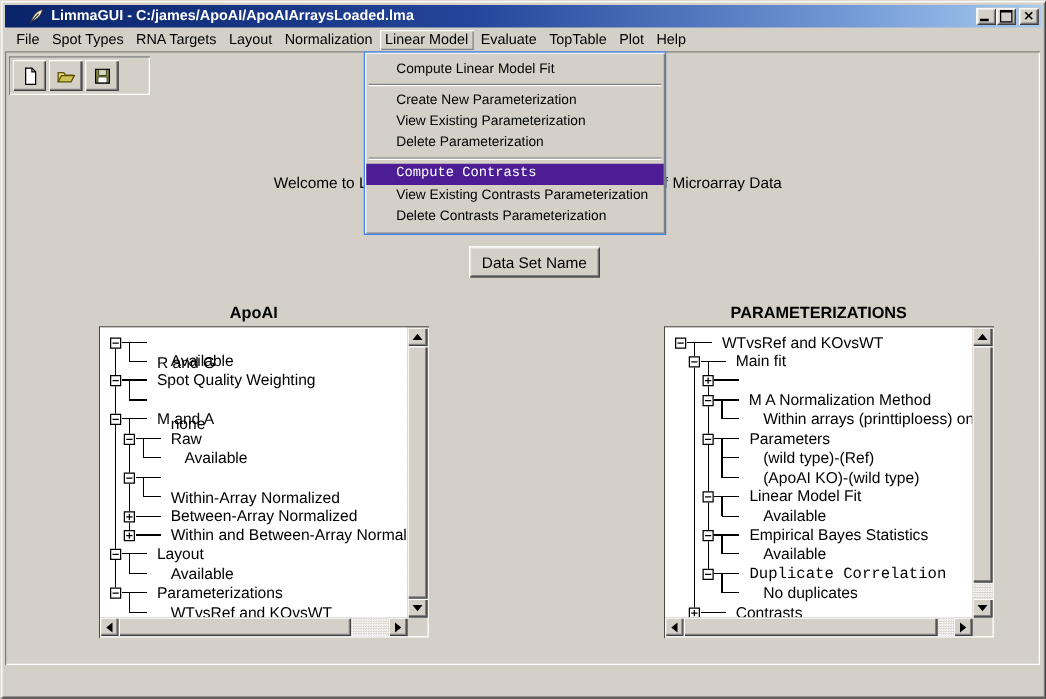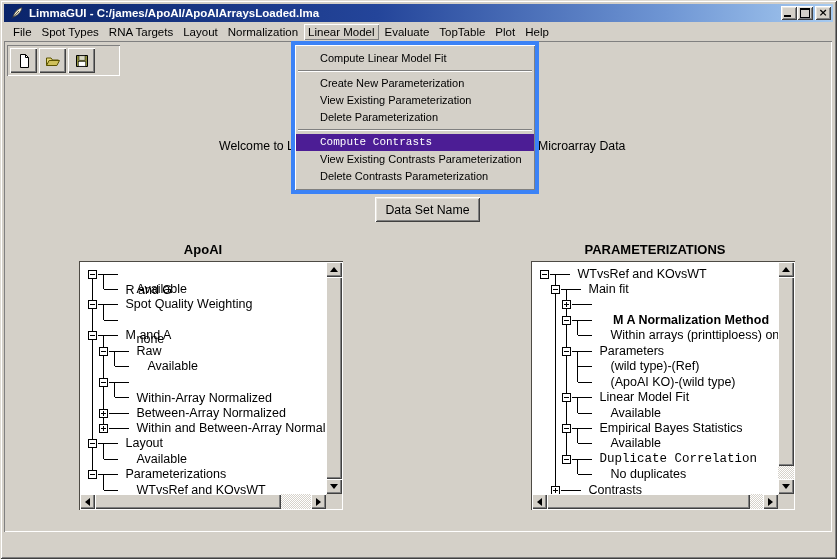--- a/index.html
+++ b/index.html
@@ -6,21 +6,21 @@
   .window{
     position:relative;width:837px;height:559px;background:#d4d0c8;
     font-family:"Liberation Sans",sans-serif;color:#000;overflow:hidden;
     box-shadow: inset 1px 1px 0 #dfdbd3, inset -1px -1px 0 #404040,
                 inset 2px 2px 0 #fff, inset -2px -2px 0 #808080;
   }
   
   .titlebar{
     position:absolute;left:4px;top:4px;right:4px;height:18px;
     background:linear-gradient(90deg,#0a246a 0%,#24459a 45%,#6f96d4 80%,#a6caf0 100%);
-    display:flex;align-items:center;padding-left:6px;
+    display:flex;align-items:center;padding-left:18px;
   }
   .title-text{color:#fff;font-weight:bold;font-size:11.5px;margin-left:5px;white-space:nowrap;}
   .win-controls{margin-left:auto;display:flex;align-items:center;padding-right:2px;}
   .win-btn{
     width:16px;height:14px;background:#d4d0c8;position:relative;
     box-shadow: inset 1px 1px 0 #fff, inset -1px -1px 0 #404040,
                 inset 2px 2px 0 #e8e5de, inset -2px -2px 0 #808080;
     display:flex;align-items:center;justify-content:center;
   }
   .win-btn.close{margin-left:2px;}
@@ -56,21 +56,21 @@
   
   .dataset-btn{
     position:absolute;left:375px;top:197px;width:105px;height:25px;background:#d4d0c8;
     box-shadow: inset 1px 1px 0 #fff, inset -1px -1px 0 #404040,
                 inset 2px 2px 0 #e8e5de, inset -2px -2px 0 #808080;
     display:flex;align-items:center;justify-content:center;font-size:12.3px;
   }
   
   .dropdown{
     position:absolute;left:291px;top:41px;width:238px;background:#d4d0c8;z-index:30;
-    border:4px solid #3b82f6;
+    border:1px solid #3b82f6;
     box-shadow: inset 1px 1px 0 #fff, inset -1px -1px 0 #808080;
     padding:5px 1px;font-size:11px;
   }
   .dd-item{height:17px;line-height:17px;padding-left:24px;white-space:nowrap;}
   .dd-item.hl{background:#4c1d95;color:#fff;font-family:Liberation Mono, monospace;}
   .dd-sep{height:0;border-top:1px solid #808080;border-bottom:1px solid #fff;margin:3px 2px;}
   
   .tree-title{position:absolute;width:246px;text-align:center;font-weight:bold;font-size:13px;top:242px;}
   .panel{
     position:absolute;top:261px;width:264px;height:249px;background:#d4d0c8;
@@ -268,21 +268,21 @@
           <line x1="45.5" y1="197" x2="45.5" y2="212" stroke="#000" stroke-width="1"></line>
           <line x1="45.5" y1="212" x2="59.5" y2="212" stroke="#000" stroke-width="1"></line>
           <line x1="28.5" y1="228" x2="48.5" y2="228" stroke="#000" stroke-width="1"></line>
         </svg>
         <div class="tbox minus" style="left: 8px; top: 8px;"></div>
         <div class="tlabel" style="left: 45.5px; top: 4px;">WTvsRef and KOvsWT</div>
         <div class="tbox minus" style="left: 19px; top: 23px;"></div>
         <div class="tlabel" style="left: 56.5px; top: 19px;">Main fit</div>
         <div class="tbox plus" style="left: 30px; top: 38px;"></div>
         <div class="tbox minus" style="left: 30px; top: 54px;"></div>
-        <div class="tlabel" style="left: 81px; top: 50px; font-weight: bold;">M A Normalization Method</div>
+        <div class="tlabel" style="left: 67px; top: 50px;">M A Normalization Method</div>
         <div class="tlabel" style="left: 78.5px; top: 65px;">Within arrays (printtiploess) only</div>
         <div class="tbox minus" style="left: 30px; top: 85px;"></div>
         <div class="tlabel" style="left: 67.5px; top: 81px;">Parameters</div>
         <div class="tlabel" style="left: 78.5px; top: 96px;">(wild type)-(Ref)</div>
         <div class="tlabel" style="left: 78.5px; top: 112px;">(ApoAI KO)-(wild type)</div>
         <div class="tbox minus" style="left: 30px; top: 131px;"></div>
         <div class="tlabel" style="left: 67.5px; top: 127px;">Linear Model Fit</div>
         <div class="tlabel" style="left: 78.5px; top: 143px;">Available</div>
         <div class="tbox minus" style="left: 30px; top: 162px;"></div>
         <div class="tlabel" style="left: 67.5px; top: 158px;">Empirical Bayes Statistics</div>

